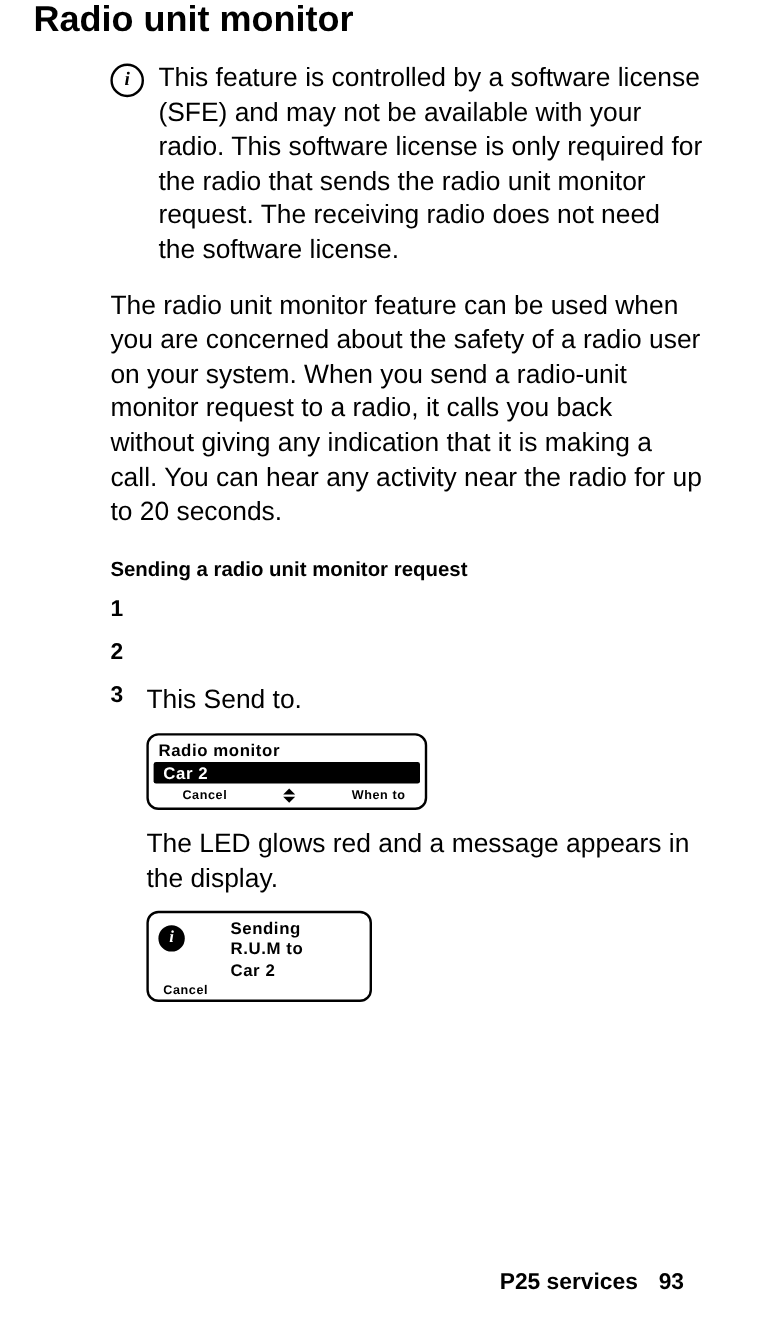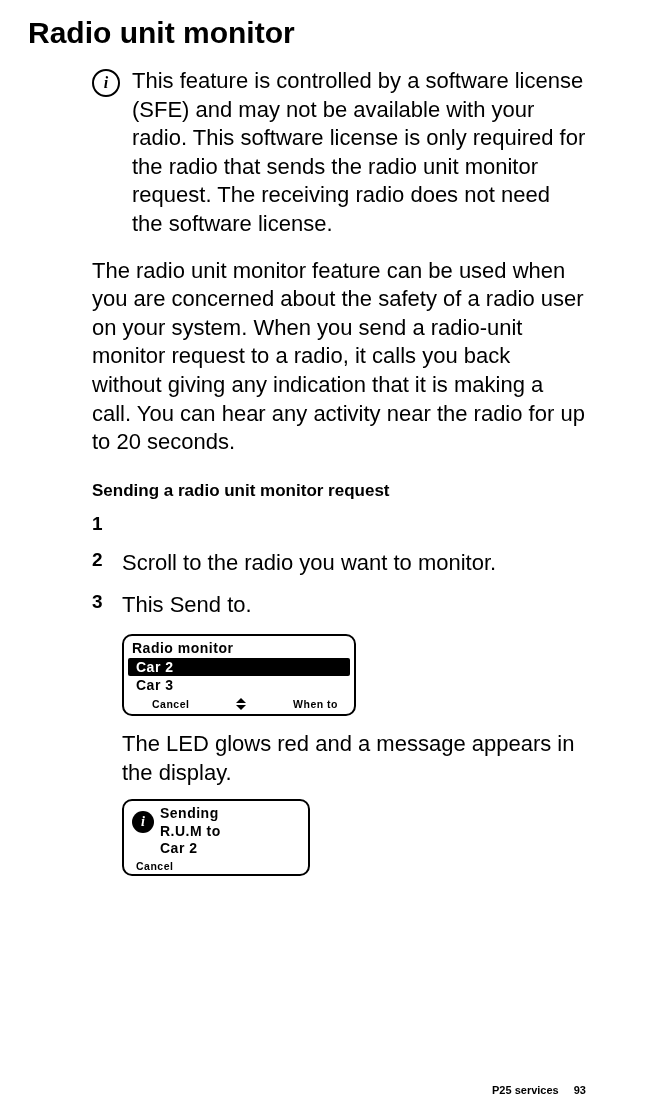--- a/index.html
+++ b/index.html
@@ -13,21 +13,21 @@
   .page {
     width: 646px;
     height: 1112px;
     box-sizing: border-box;
     padding: 0 60px 0 28px;
     position: relative;
   }
   h1.title {
     font-size: 30px;
     font-weight: bold;
-    margin: 16px 0 18px 0;
+    margin: 0 0 18px 0;
     line-height: 1.1;
   }
   .info-block {
     display: flex;
     align-items: flex-start;
     margin-left: 64px;
     margin-bottom: 18px;
   }
   .info-icon-outer {
     flex: 0 0 auto;
@@ -154,34 +154,35 @@
     font-weight: bold;
     font-size: 14px;
   }
   .lcd-narrow .ncol {
     flex: 1 1 auto;
     padding-right: 6px;
   }
   .nline {
     font-size: 14px;
     line-height: 1.25;
+    margin-left: 32px;
   }
   .ncancel {
     font-size: 10.5px;
     font-weight: 900;
     margin-top: 2px;
     margin-left: -30px;
     padding-left: 6px;
   }
 
   .footer {
     position: absolute;
     bottom: 32px;
-    right: 60px;
-    font-size: 11px;
+    right: 76px;
+    font-size: 19px;
     margin-top: 11px;
   }
   .footer .sec { font-weight: bold; }
   .footer .pg { font-weight: bold; margin-left: 12px; }
 </style>
 </head>
 <body>
 
 <div class="page">
   <h1 class="title">Radio unit monitor</h1>
@@ -197,32 +198,30 @@
   <p class="body-p">The radio unit monitor feature can be used when you are concerned about the safety of a radio user on your system. When you send a radio-unit monitor request to a radio, it calls you back without giving any indication that it is making a call. You can hear any activity near the radio for up to 20 seconds.</p>
 
   <h2 class="sub">Sending a radio unit monitor request</h2>
 
   <div class="step">
     <div class="step-num">1</div>
   </div>
 
   <div class="step">
     <div class="step-num">2</div>
-    <div class="step-text">Scroll to the radio you want to monitor.</div>
   </div>
 
   <div class="step">
     <div class="step-num">3</div>
     <div class="step-text">This Send to.</div>
   </div>
 
   <div class="lcd lcd-wide">
     <div class="lcd-title lcd-font">Radio monitor</div>
     <div class="lcd-row selected lcd-font">Car 2</div>
-    <div class="lcd-row lcd-font">Car 3</div>
     <div class="lcd-softkeys lcd-font">
       <span>Cancel</span>
       <span class="mid">
         <span class="tri-up"></span>
         <span class="tri-down"></span>
       </span>
       <span>When to</span>
     </div>
   </div>
 

